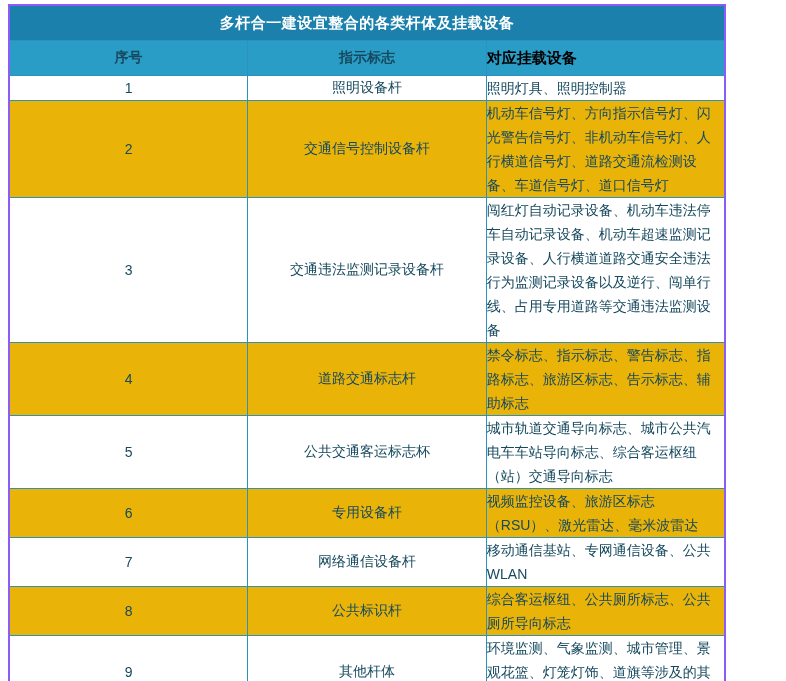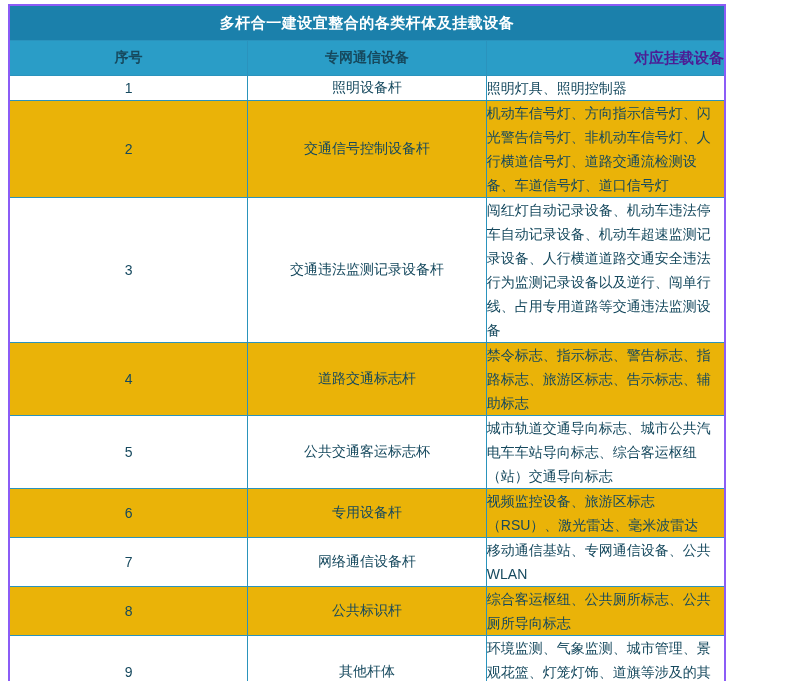--- a/index.html
+++ b/index.html
@@ -33,24 +33,24 @@
     background: #1b80ab;
     color: #ffffff;
     font-size: 15px;
     font-weight: bold;
     text-align: center;
     height: 34px;
     letter-spacing: 0.5px;
   }
   .head-cell {
     background: #2a9dc7;
-    color: #4c1d95;
+    color: #000000;
     font-size: 15px;
     font-weight: bold;
-    text-align: right;
+    text-align: left;
     height: 34px;
   }
   .c-idx {
     width: 72px;
     text-align: center;
     font-size: 14px;
     color: #16495e;
   }
   .c-pole {
     width: 210px;
@@ -79,21 +79,21 @@
 <body>
 
 <div class="table-wrap">
   <table class="polet">
     <tbody>
       <tr>
         <td class="title-cell" colspan="3">多杆合一建设宜整合的各类杆体及挂载设备</td>
       </tr>
       <tr>
         <td class="head-cell c-idx">序号</td>
-        <td class="head-cell c-pole">专网通信设备</td>
+        <td class="head-cell c-pole">指示标志</td>
         <td class="head-cell">对应挂载设备</td>
       </tr>
 
       <tr class="odd">
         <td class="c-idx cellpad">1</td>
         <td class="c-pole cellpad">照明设备杆</td>
         <td class="c-dev">照明灯具、照明控制器</td>
       </tr>
 
       <tr class="even">

